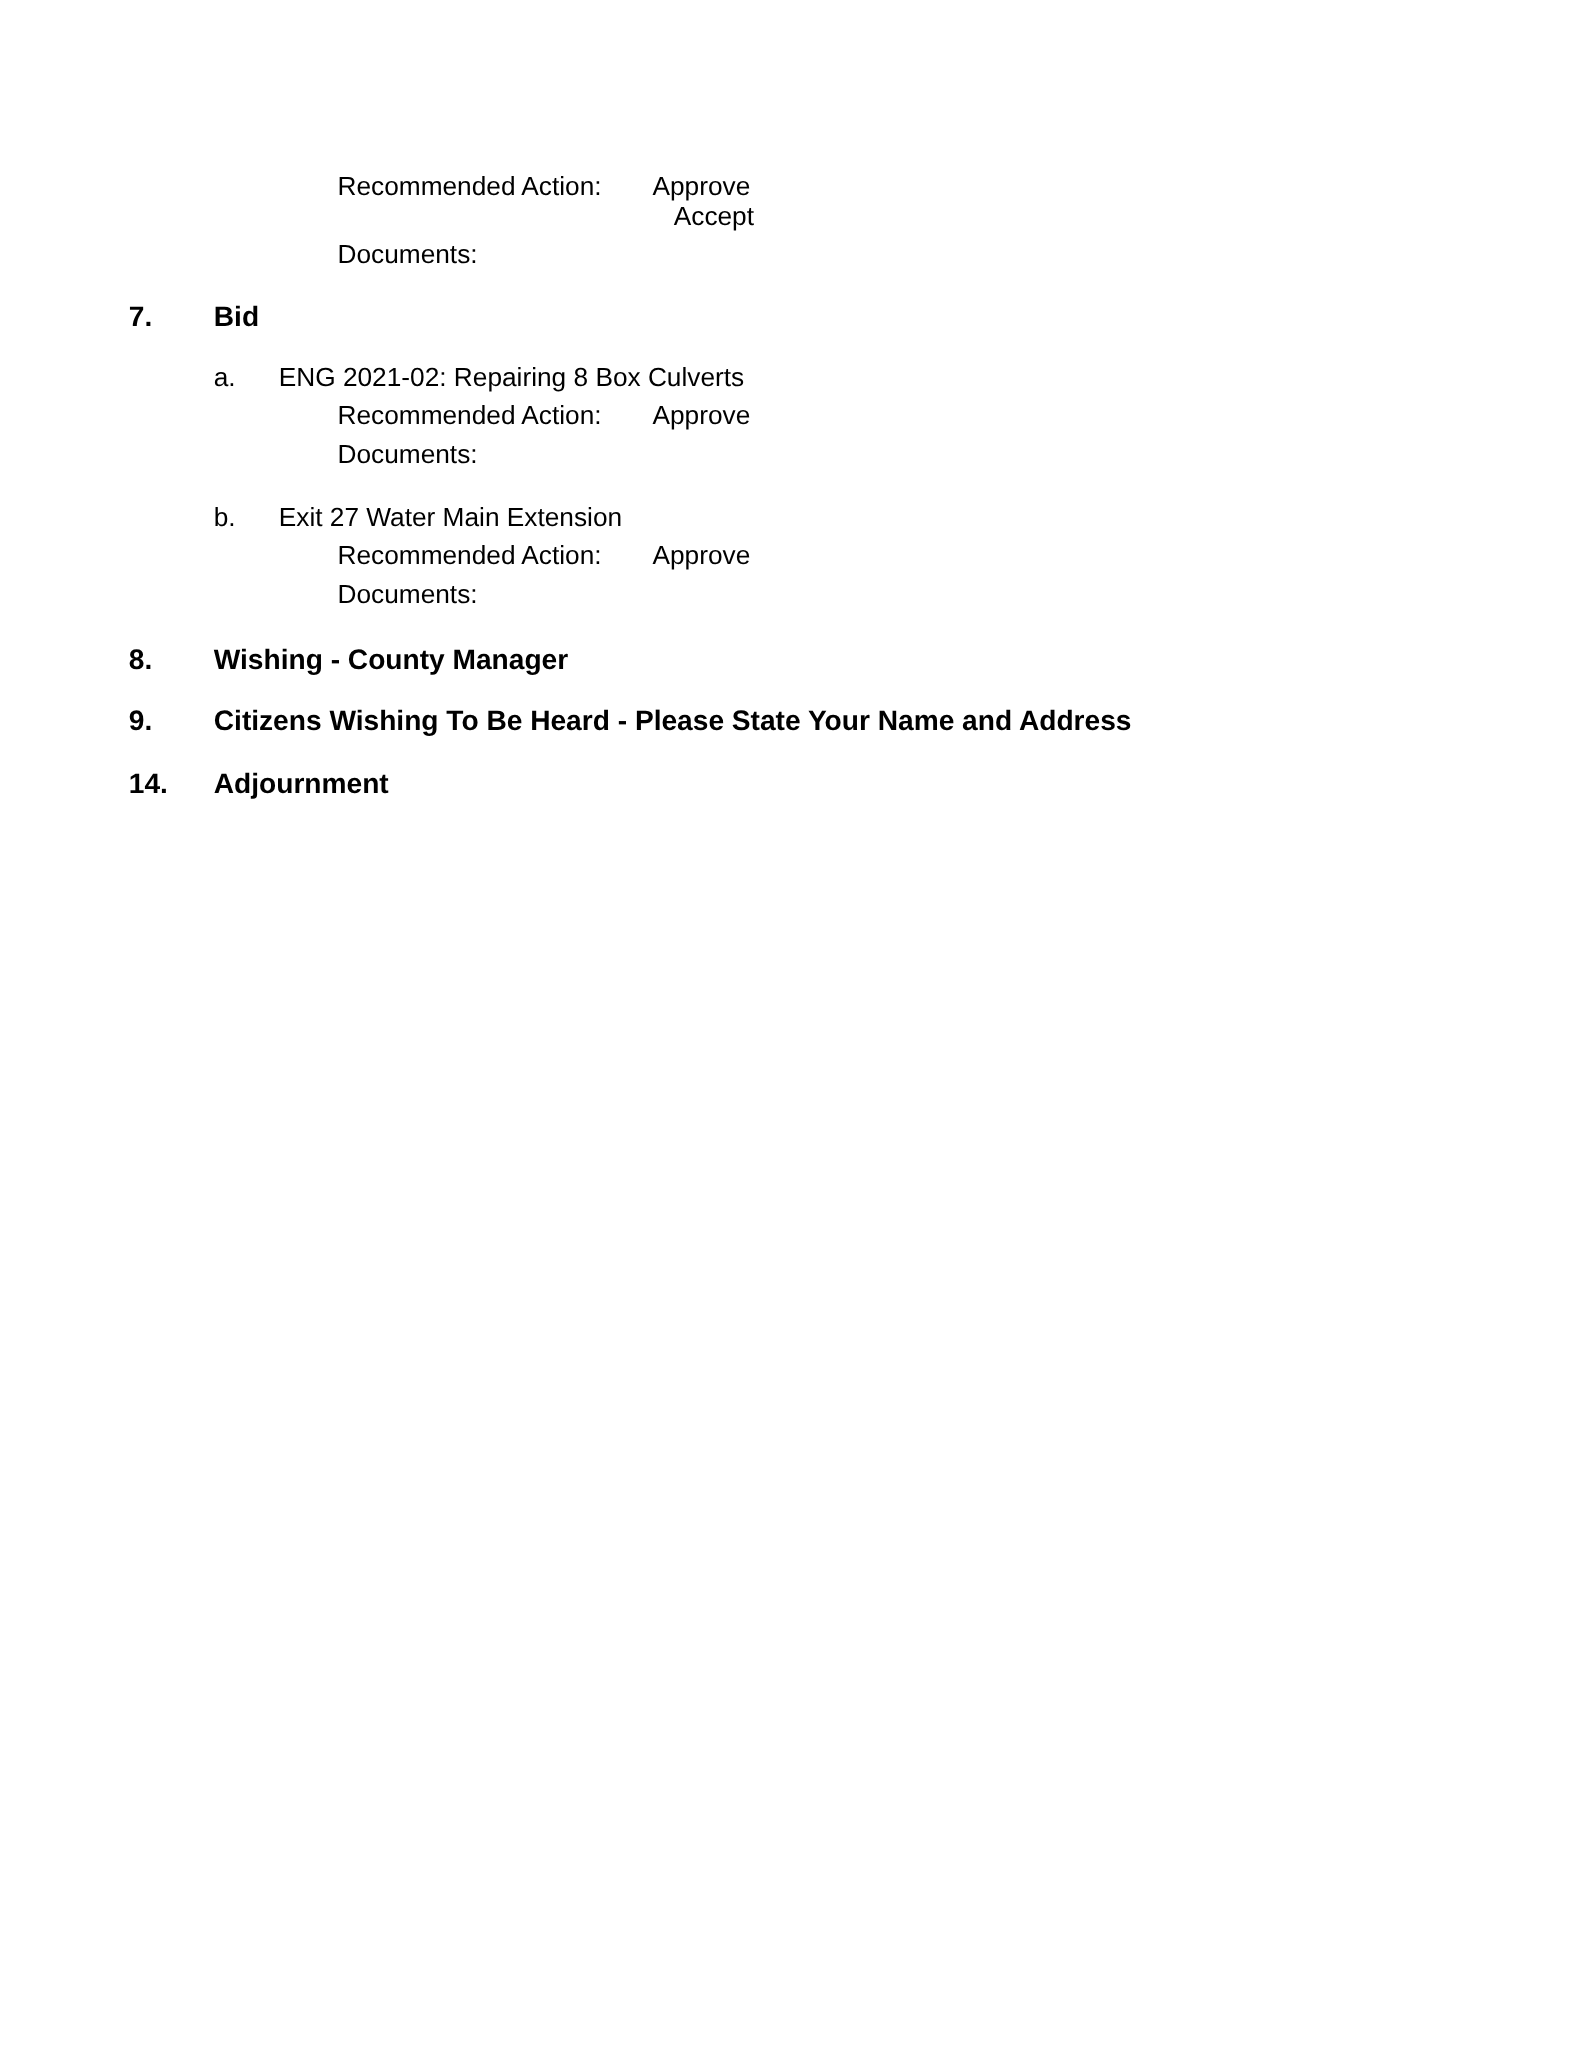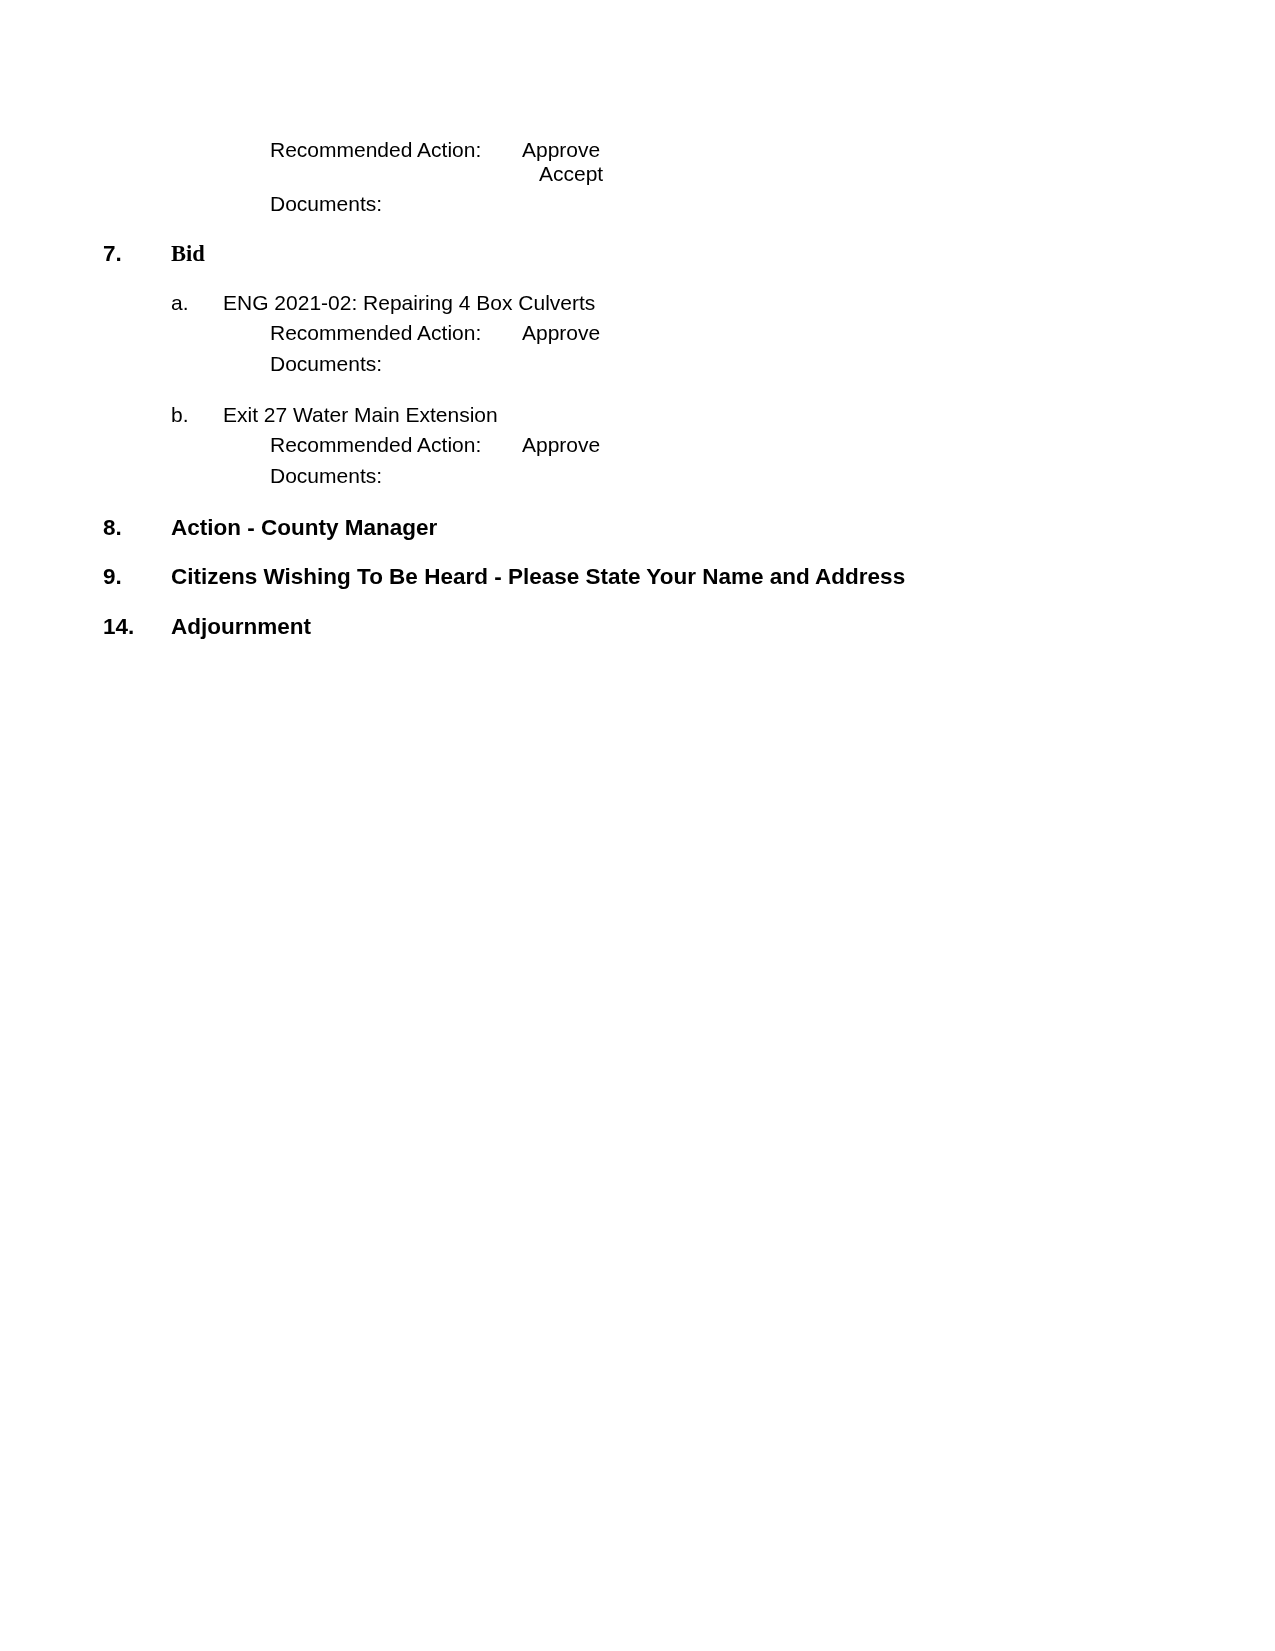--- a/index.html
+++ b/index.html
@@ -13,42 +13,42 @@
 
 <div>
   <span class="t" style="left:270px; top:138px;">Recommended Action:</span>
   <span class="t" style="left:522px; top:138px;">Approve</span>
   <span class="t" style="left:522px; top:162px;margin-left:17px;">Accept</span>
   <span class="t" style="left:270px; top:192px;">Documents:</span>
 </div>
 
 <div>
   <span class="h" style="left:103px; top:241px;">7.</span>
-  <span class="h" style="left:171px; top:241px;font-family:Liberation Serif, serif;">Bid</span>
+  <span class="h" style="left:171px; top:241px;">Bid</span>
 
   <div>
     <span class="t" style="left:171px; top:291px;">a.</span>
-    <span class="t" style="left:223px; top:291px;">ENG 2021-02: Repairing 4 Box Culverts</span>
+    <span class="t" style="left:223px; top:291px;">ENG 2021-02: Repairing 8 Box Culverts</span>
     <span class="t" style="left:270px; top:321px;">Recommended Action:</span>
     <span class="t" style="left:522px; top:321px;">Approve</span>
     <span class="t" style="left:270px; top:352px;">Documents:</span>
   </div>
 
   <div>
     <span class="t" style="left:171px; top:403px;">b.</span>
     <span class="t" style="left:223px; top:403px;">Exit 27 Water Main Extension</span>
     <span class="t" style="left:270px; top:433px;">Recommended Action:</span>
     <span class="t" style="left:522px; top:433px;">Approve</span>
     <span class="t" style="left:270px; top:464px;">Documents:</span>
   </div>
 </div>
 
 <div>
   <span class="h" style="left:103px; top:515px;">8.</span>
-  <span class="h" style="left:171px; top:515px;">Action - County Manager</span>
+  <span class="h" style="left:171px; top:515px;">Wishing - County Manager</span>
 </div>
 
 <div>
   <span class="h" style="left:103px; top:564px;">9.</span>
   <span class="h" style="left:171px; top:564px;">Citizens Wishing To Be Heard - Please State Your Name and Address</span>
 </div>
 
 <div>
   <span class="h" style="left:103px; top:614px;">14.</span>
   <span class="h" style="left:171px; top:614px;">Adjournment</span>

